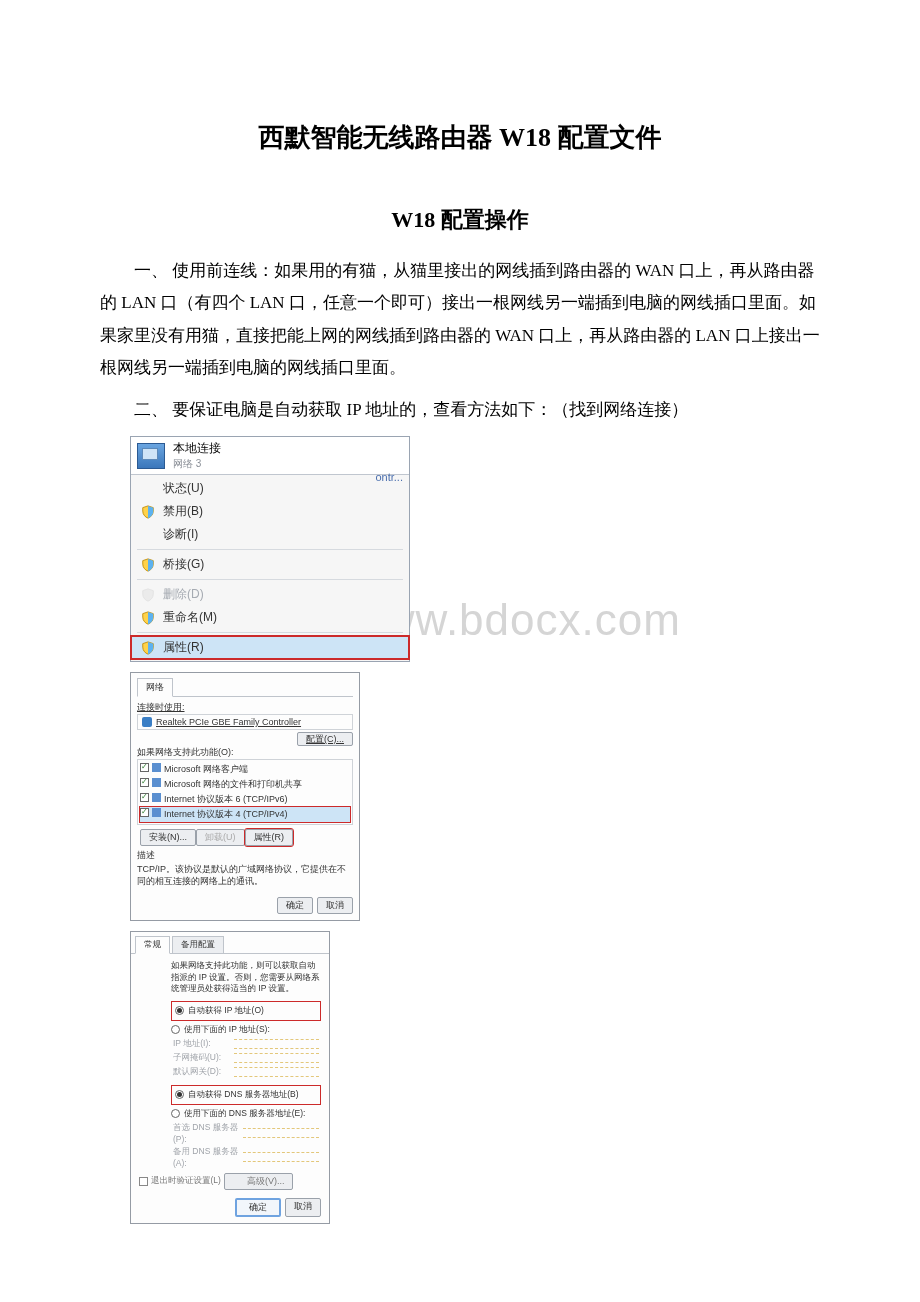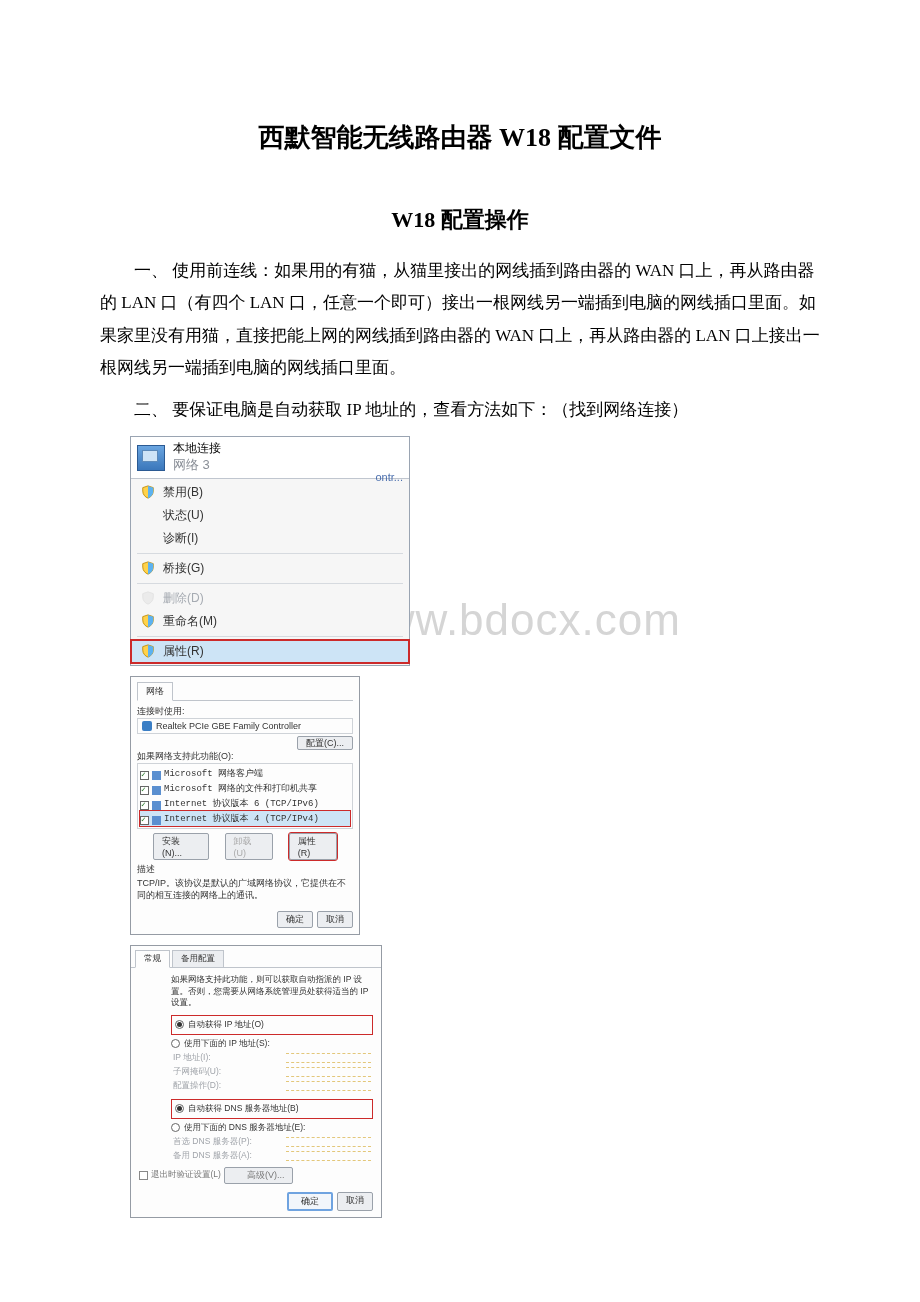--- a/index.html
+++ b/index.html
@@ -69,21 +69,21 @@
     margin-right: 8px;
     position: relative;
   }
   .fig1-net-icon::after {
     content: "";
     position: absolute; left: 4px; top: 4px; width: 14px; height: 10px;
     background: #cfe4f7; border: 1px solid #5c89b9;
   }
   .fig1-header-text { line-height: 1.3; }
   .fig1-line1 { color: #000; }
-  .fig1-line2 { color: #8a8f97; font-size: 13px; }
+  .fig1-line2 { color: #8a8f97; font-size: 10px; }
   .fig1-ontr {
     position: absolute; right: 6px; top: 34px;
     color: #4b6fae; font-size: 11px;
   }
   .fig1-menu { background: #f6f6f6; padding: 2px 0; }
   .fig1-item {
     display: flex; align-items: center;
     padding: 3px 10px;
     font-size: 12px;
     color: #333;
@@ -111,49 +111,50 @@
     border-bottom: 1px solid #bfc4cb;
     margin-bottom: 4px;
   }
   .fig2-tab span {
     display: inline-block; padding: 2px 8px;
     border: 1px solid #bfc4cb; border-bottom: 1px solid #fdfdfd;
     background: #fdfdfd; position: relative; top: 1px;
   }
   .fig2-group {
     margin: 0 0;
+    text-decoration: underline;
   }
   .fig2-conn-row {
     border: 1px solid #cfd3d8; padding: 2px 4px;
     display: flex; align-items: center; justify-content: space-between;
     margin-bottom: 3px;
   }
   .fig2-conn-left { display: flex; align-items: center; gap: 4px; }
   .fig2-conn-ic { width: 10px; height: 10px; background: #3a7ec5; border-radius: 2px; }
   .fig2-btn {
     border: 1px solid #9aa1aa; background: #eceef1;
     padding: 1px 8px; font-size: 9px; border-radius: 2px;
   }
   .fig2-list {
     border: 1px solid #cfd3d8; padding: 2px;
     margin-bottom: 4px;
   }
-  .fig2-check-row { display: flex; align-items: flex-end; gap: 3px; padding: 1px 0; font-family: Liberation Mono, monospace; }
+  .fig2-check-row { display: flex; align-items: flex-start; gap: 3px; padding: 1px 0; }
   .fig2-chk { width: 9px; height: 9px; border: 1px solid #666; background: #fff; position: relative; }
   .fig2-chk::after { content: "✓"; font-size: 8px; color: #2a7a2a; position: absolute; top: -2px; left: 0; }
   .fig2-ic { width: 9px; height: 9px; background: #5a8fd0; display: inline-block; }
   .fig2-hi { outline: 1px solid #cc2a2a; outline-offset: 0; background: #cde4f6; }
-  .fig2-btnrow { display: flex; gap: 16px; margin: 3px 16px; }
+  .fig2-btnrow { display: flex; gap: 0; margin: 3px 3px; }
   .fig2-desc {
     line-height: 1.3; margin-top: 2px;
   }
   .fig2-footer { display: flex; justify-content: flex-end; gap: 4px; margin-top: 10px; }
 
   .fig3 {
-    width: 252px;
+    width: 200px;
     border: 1px solid #959ba4;
     background: #fdfdfd;
     font-family: "SimSun", sans-serif;
     font-size: 8.5px;
     color: #333;
     padding-bottom: 6px;
   }
   .fig3-tabs {
     display: flex; border-bottom: 1px solid #bfc4cb;
     padding: 3px 4px 0 4px;
@@ -202,31 +203,31 @@
     <div class="fig1-header">
       <span class="fig1-net-icon"></span>
       <div class="fig1-header-text">
         <div class="fig1-line1">本地连接</div>
         <div class="fig1-line2">网络 3</div>
       </div>
     </div>
     <div class="fig1-ontr">ontr...</div>
     <div class="fig1-menu">
       <div class="fig1-item">
+        <span class="fig1-nosh"></span>
+        <span>状态(U)</span>
+      </div>
+      <div class="fig1-item">
         <span class="fig1-shield">
           <svg viewBox="0 0 16 16">
               <path d="M8 1 L14 3 V7 C14 11 11 14 8 15 C5 14 2 11 2 7 V3 Z" fill="#ffd24a" stroke="#c08a00" stroke-width="1"></path>
               <path d="M8 1 L8 15 C11 14 14 11 14 7 V3 Z" fill="#5cb2f0"></path>
             </svg>
         </span>
         <span>禁用(B)</span>
-      </div>
-      <div class="fig1-item">
-        <span class="fig1-nosh"></span>
-        <span>状态(U)</span>
       </div>
       <div class="fig1-item">
         <span class="fig1-nosh"></span>
         <span>诊断(I)</span>
       </div>
       <div class="fig1-sep"></div>
       <div class="fig1-item">
         <span class="fig1-shield">
           <svg viewBox="0 0 16 16">
               <path d="M8 1 L14 3 V7 C14 11 11 14 8 15 C5 14 2 11 2 7 V3 Z" fill="#ffd24a" stroke="#c08a00" stroke-width="1"></path>
@@ -342,21 +343,21 @@
       </div>
       <div class="fig3-field-row">
         <span>IP 地址(I):</span>
         <span class="dots"></span>
       </div>
       <div class="fig3-field-row">
         <span>子网掩码(U):</span>
         <span class="dots"></span>
       </div>
       <div class="fig3-field-row">
-        <span>配置操作(D):</span>
+        <span>默认网关(D):</span>
         <span class="dots"></span>
       </div>
 
       <div style="height:6px;"></div>
 
       <div class="fig3-redbox">
         <div class="fig3-radio-row">
           <span class="fig3-radio sel"></span>
           <span>自动获得 DNS 服务器地址(B)</span>
         </div>

